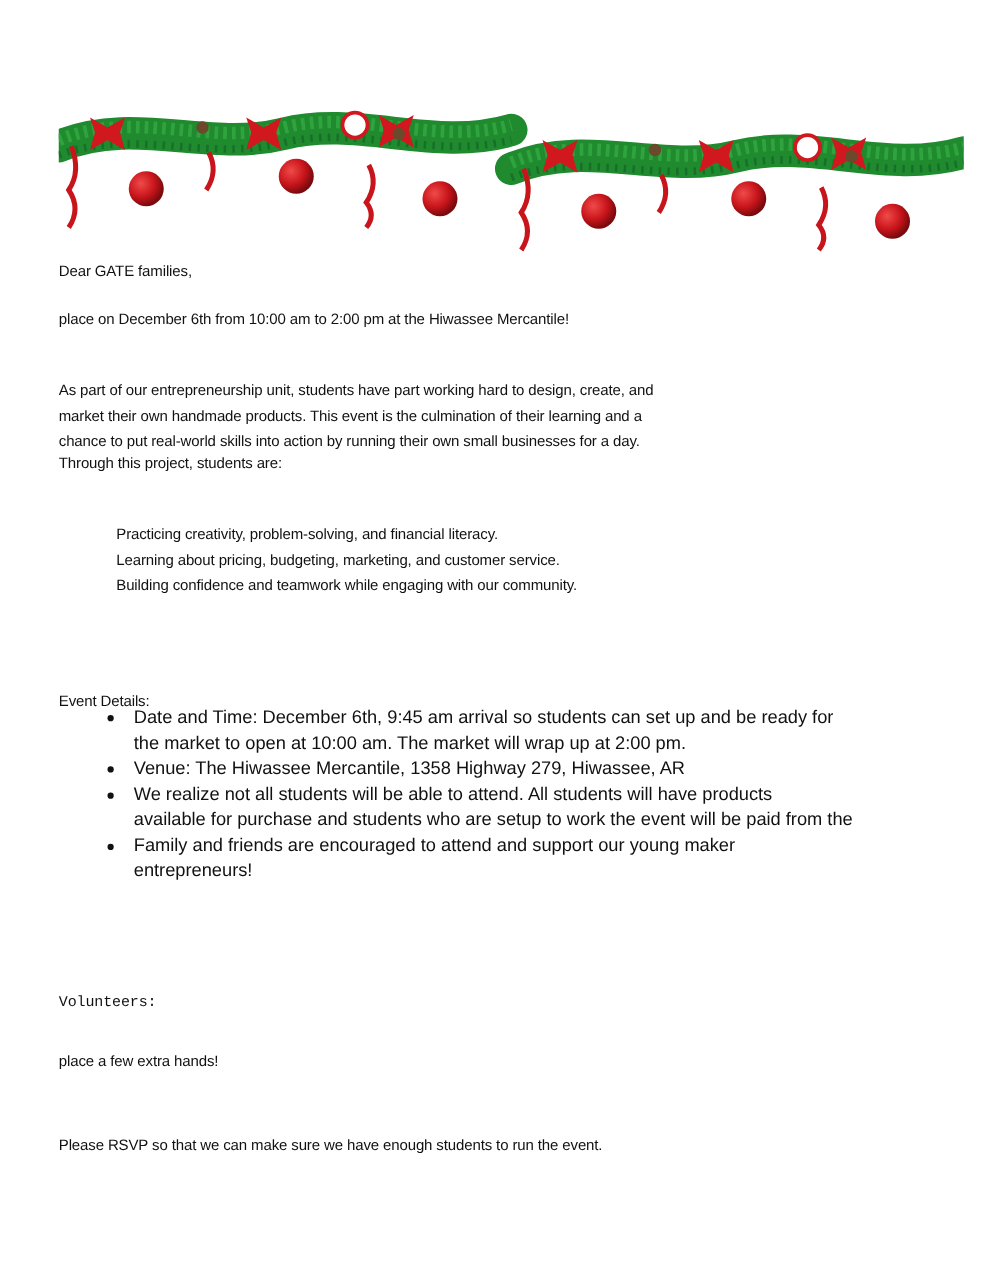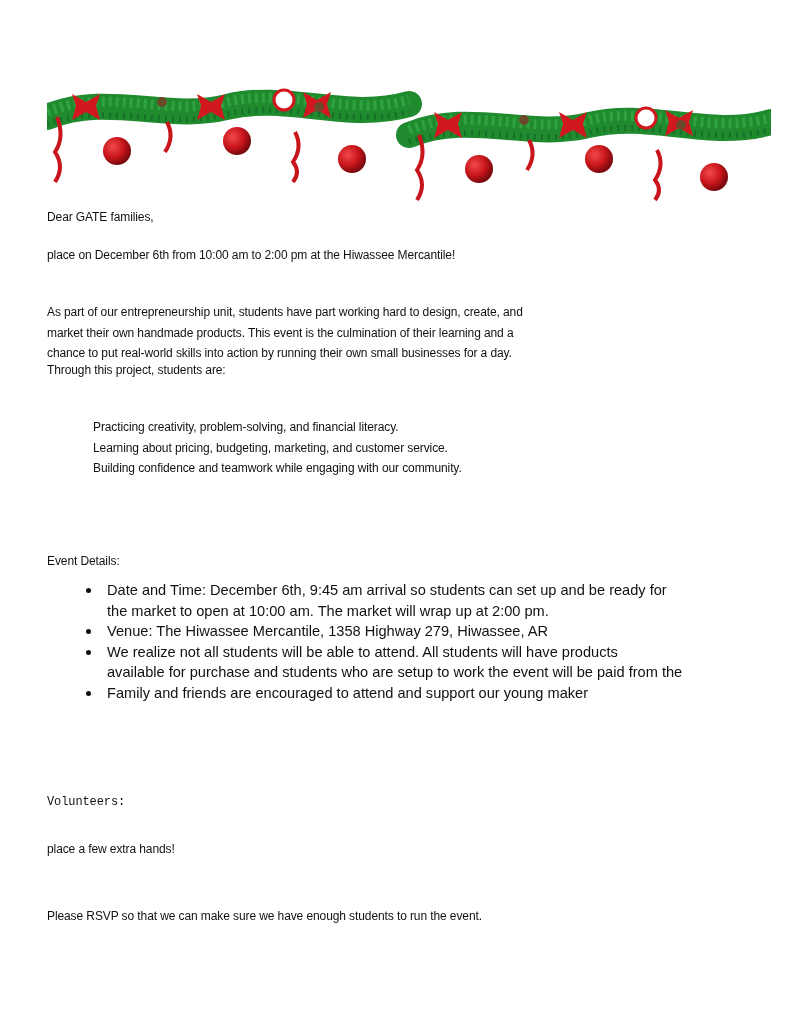--- a/index.html
+++ b/index.html
@@ -69,38 +69,39 @@
 <div class="text indent" style="top:417px;">
   <p>Practicing creativity, problem-solving, and financial literacy.</p>
   <p>Learning about pricing, budgeting, marketing, and customer service.</p>
   <p>Building confidence and teamwork while engaging with our community.</p>
 </div>
 
 <div class="text" style="top:519px;margin-top:32px;">
   <p>Event Details:</p>
 </div>
 
-<ul class="bullets" style="top:580px;">
+<ul class="bullets" style="top:564px;">
   <li>
     <span class="dot"></span>
     <div>Date and Time: December 6th, 9:45 am arrival so students can set up and be ready for</div>
     <div>the market to open at 10:00 am. The market will wrap up at 2:00 pm.</div>
   </li>
   <li>
     <span class="dot"></span>
     <div>Venue: The Hiwassee Mercantile, 1358 Highway 279, Hiwassee, AR</div>
   </li>
   <li>
     <span class="dot"></span>
     <div>We realize not all students will be able to attend. All students will have products</div>
     <div>available for purchase and students who are setup to work the event will be paid from the</div>
   </li>
   <li>
     <span class="dot"></span>
     <div>Family and friends are encouraged to attend and support our young maker</div>
+    <div>entrepreneurs!</div>
   </li>
 </ul>
 
 <div class="text" style="top:792px;font-family:Liberation Mono, monospace;">
   <p>Volunteers:</p>
 </div>
 
 <div class="text" style="top:837px; line-height:24px;">
   <p>place a few extra hands!</p>
 </div>

